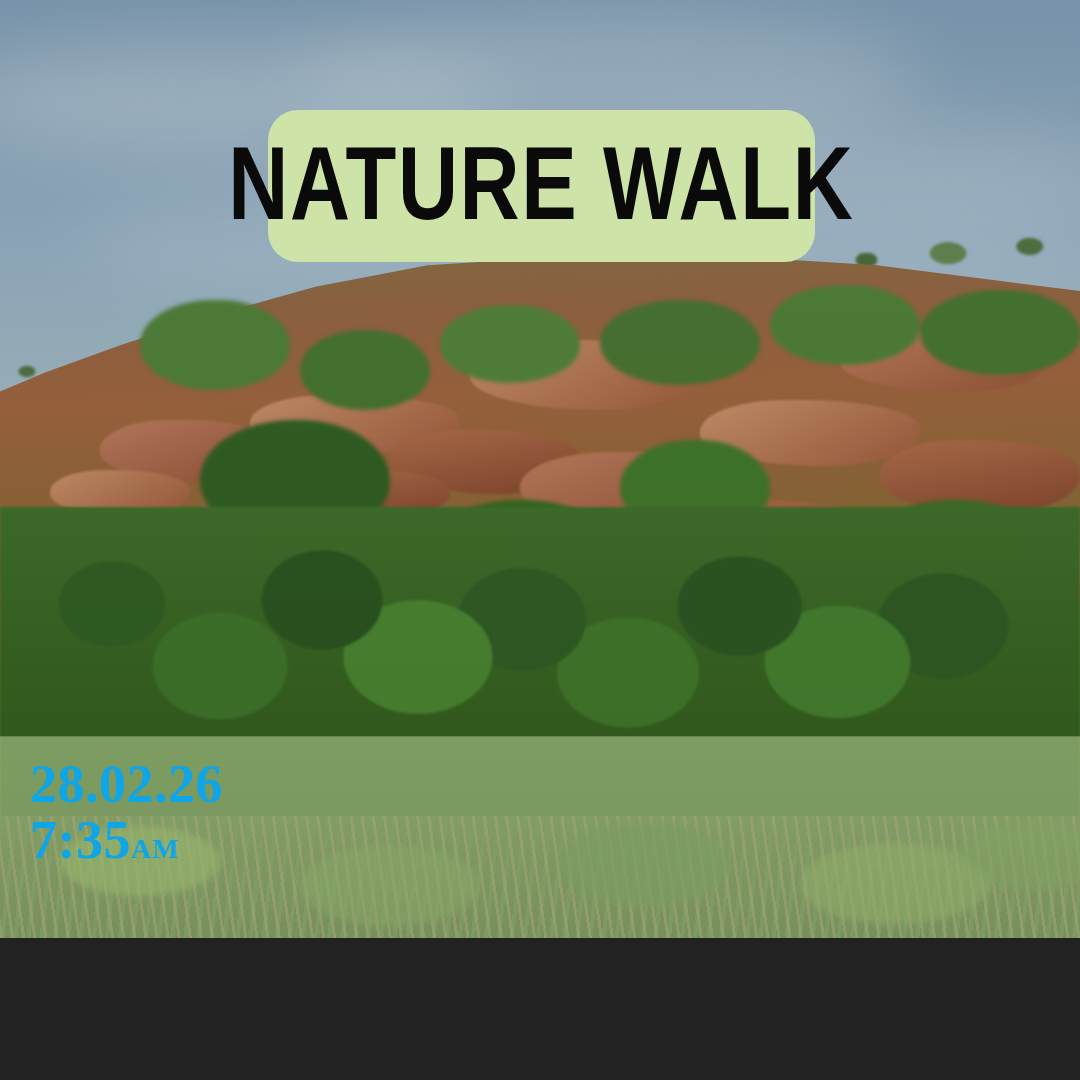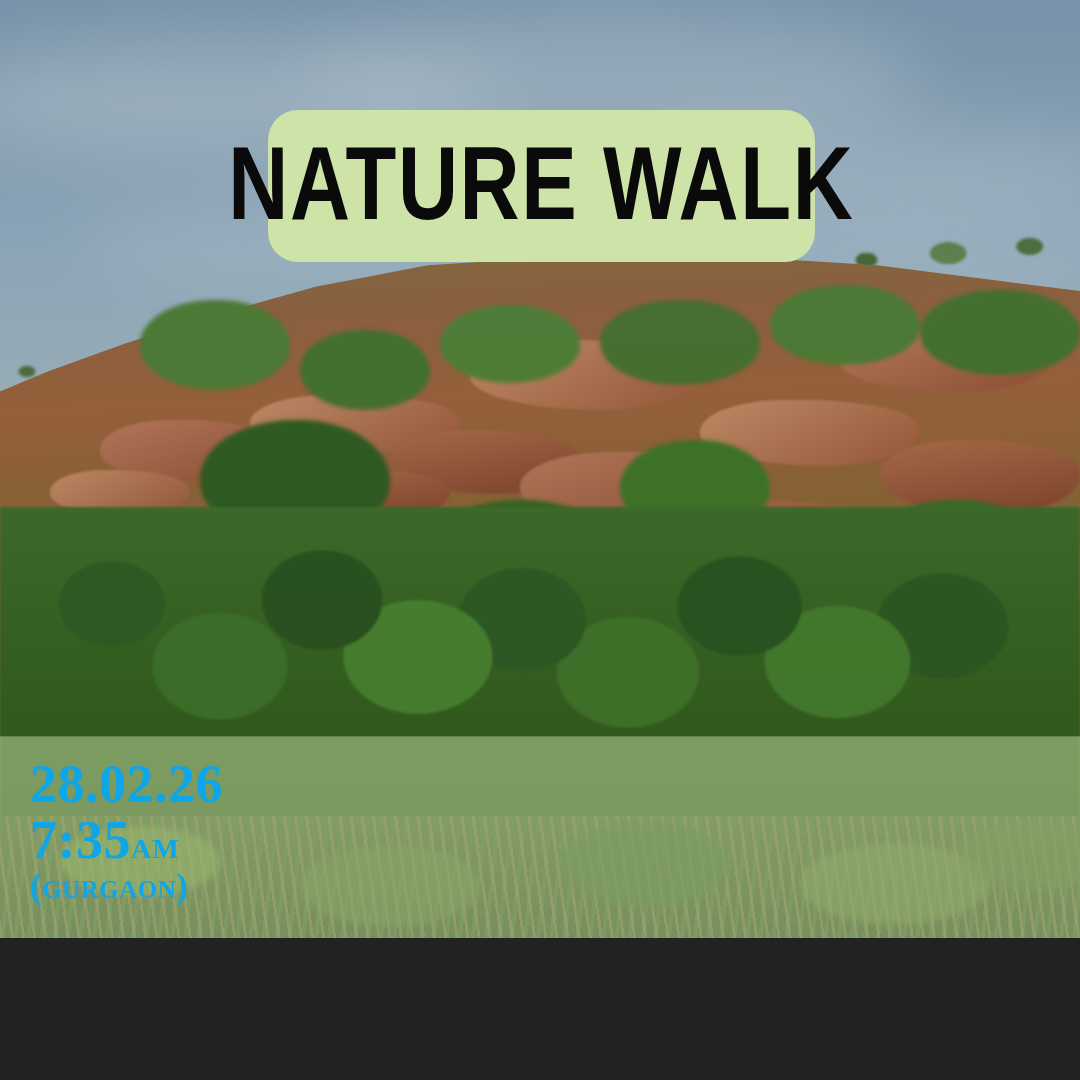--- a/index.html
+++ b/index.html
@@ -208,18 +208,17 @@
   <div class="info-band">
     <div class="band-hair-top"></div>
     <div class="band-hair-bot"></div>
 
     <div class="info-text">
       <div class="line-date">28.02.26</div>
 
       <div class="line-time"><span>7:35</span><span class="ampm">AM</span></div>
 
 
-      <div class="line-city">(GURGAON)</div>
     </div>
 
   </div>
 
 </div>
 
 </body></html>

